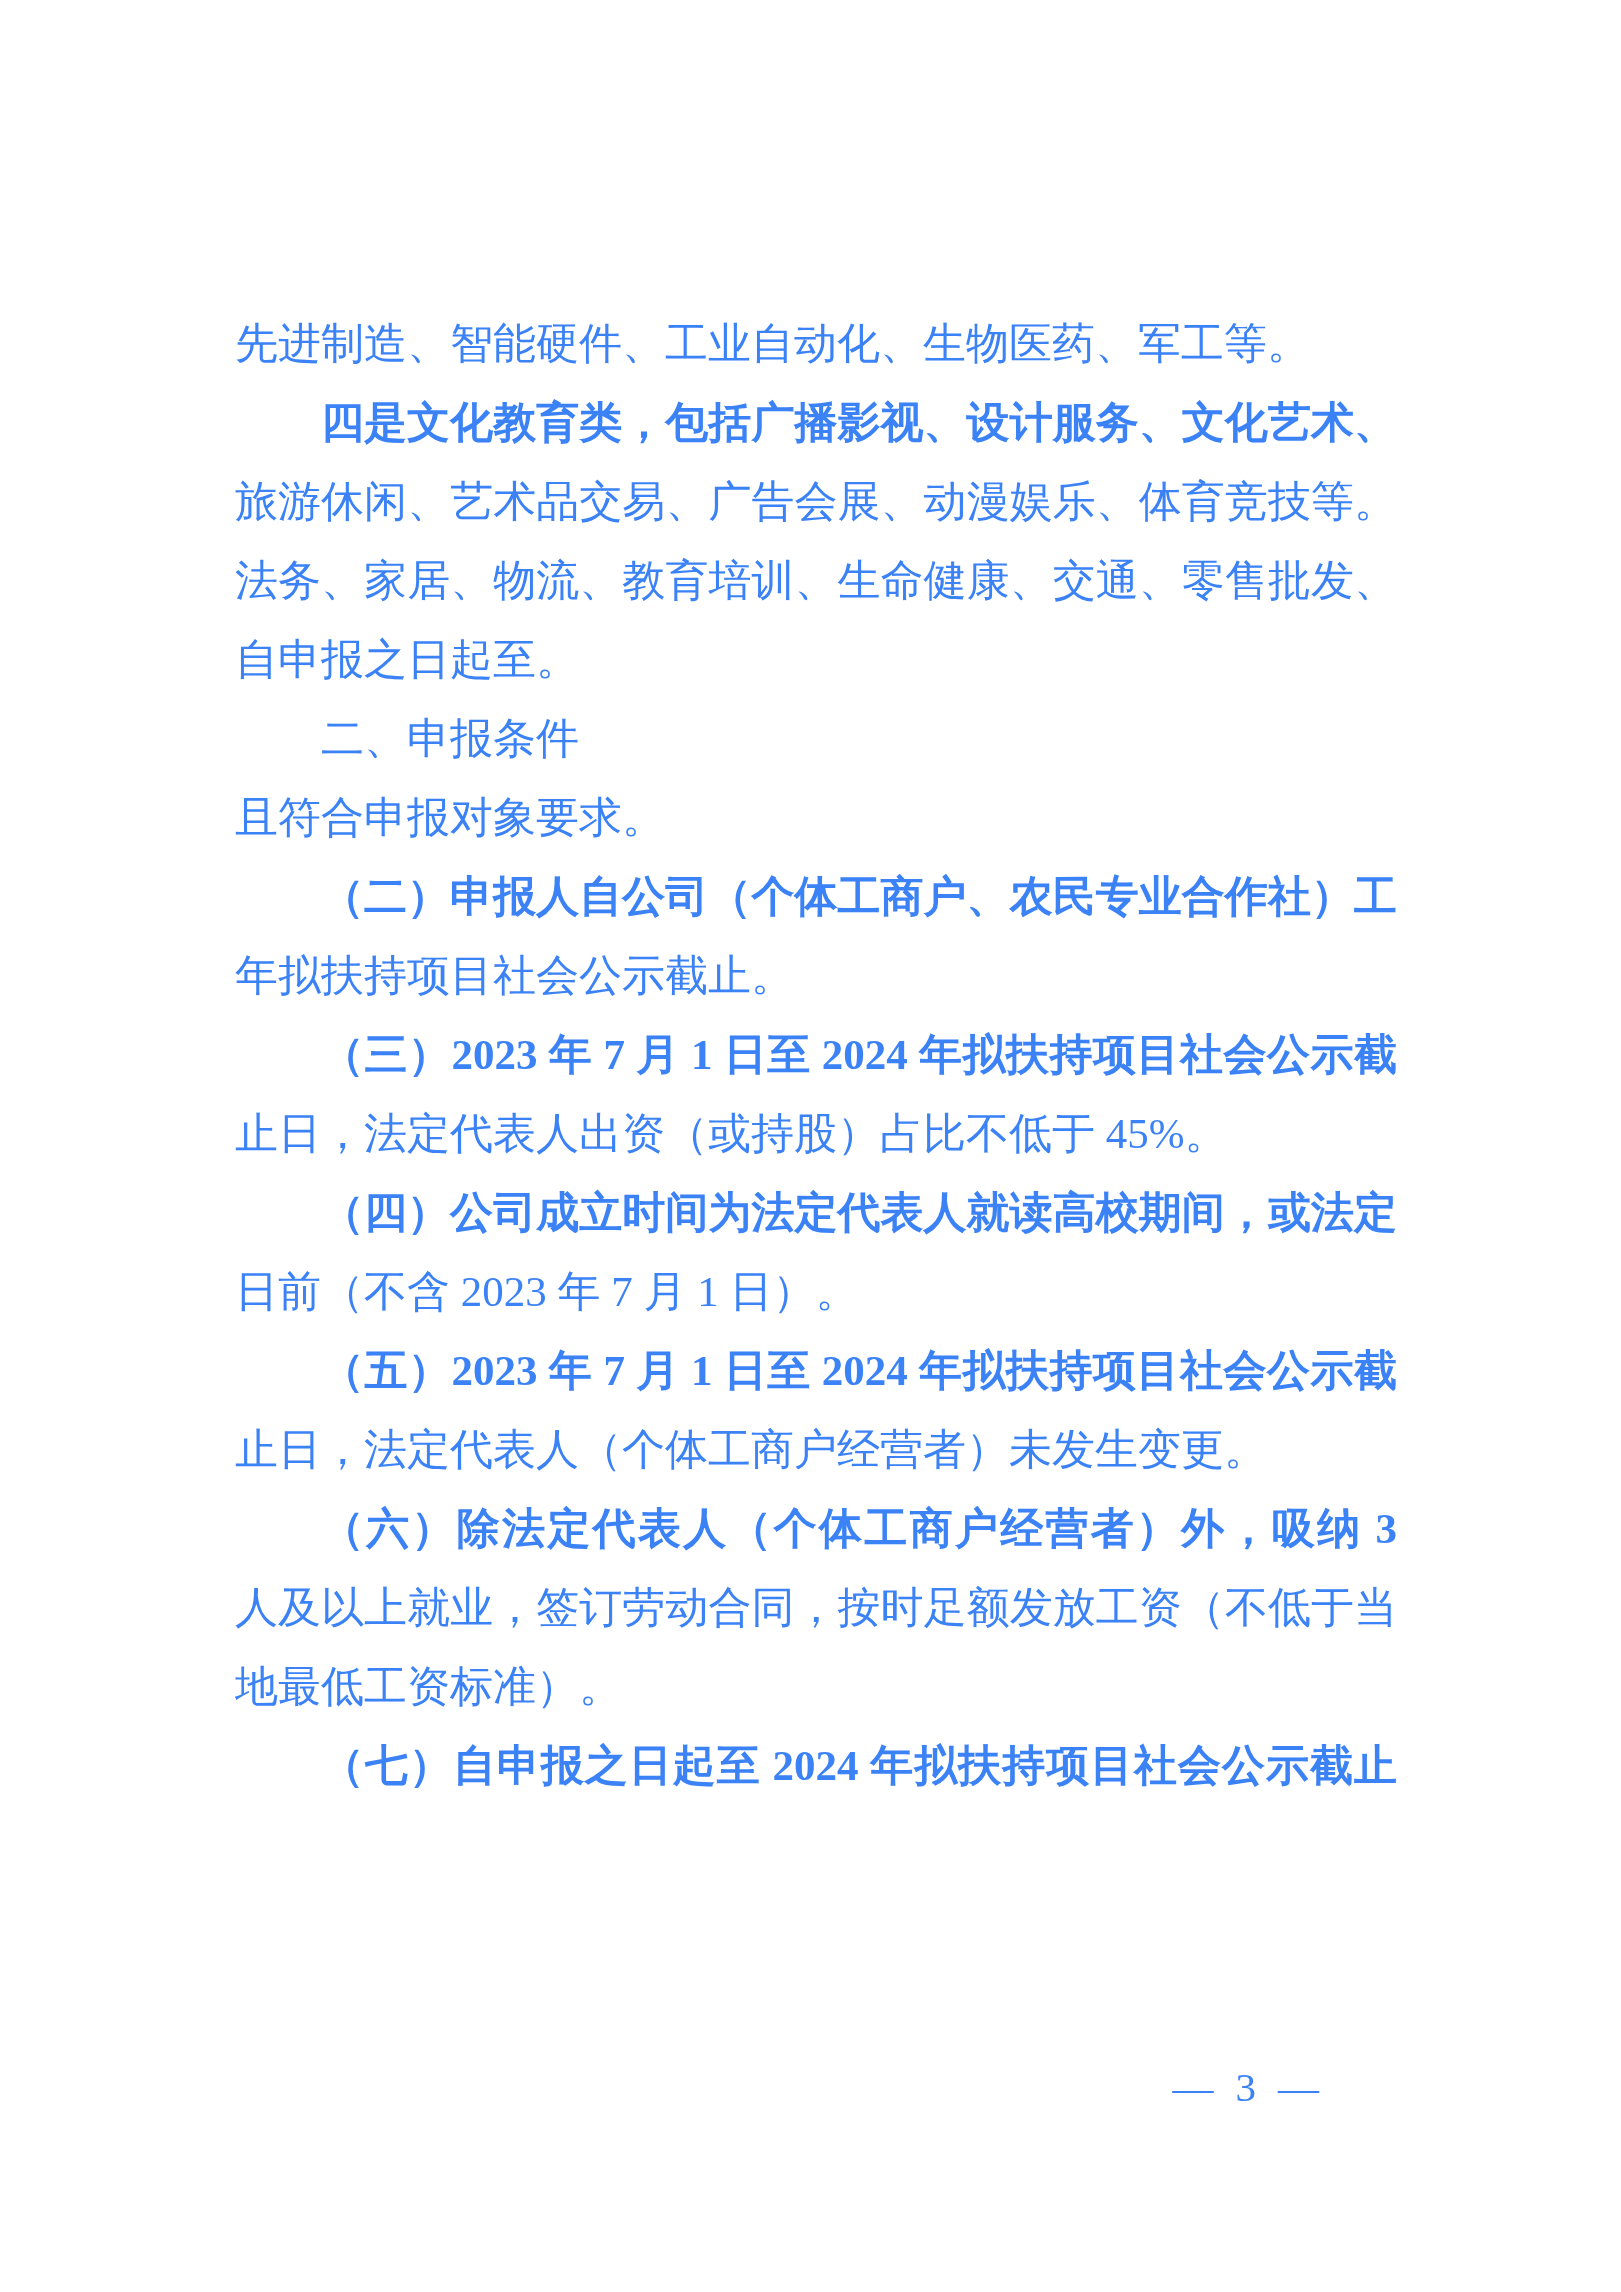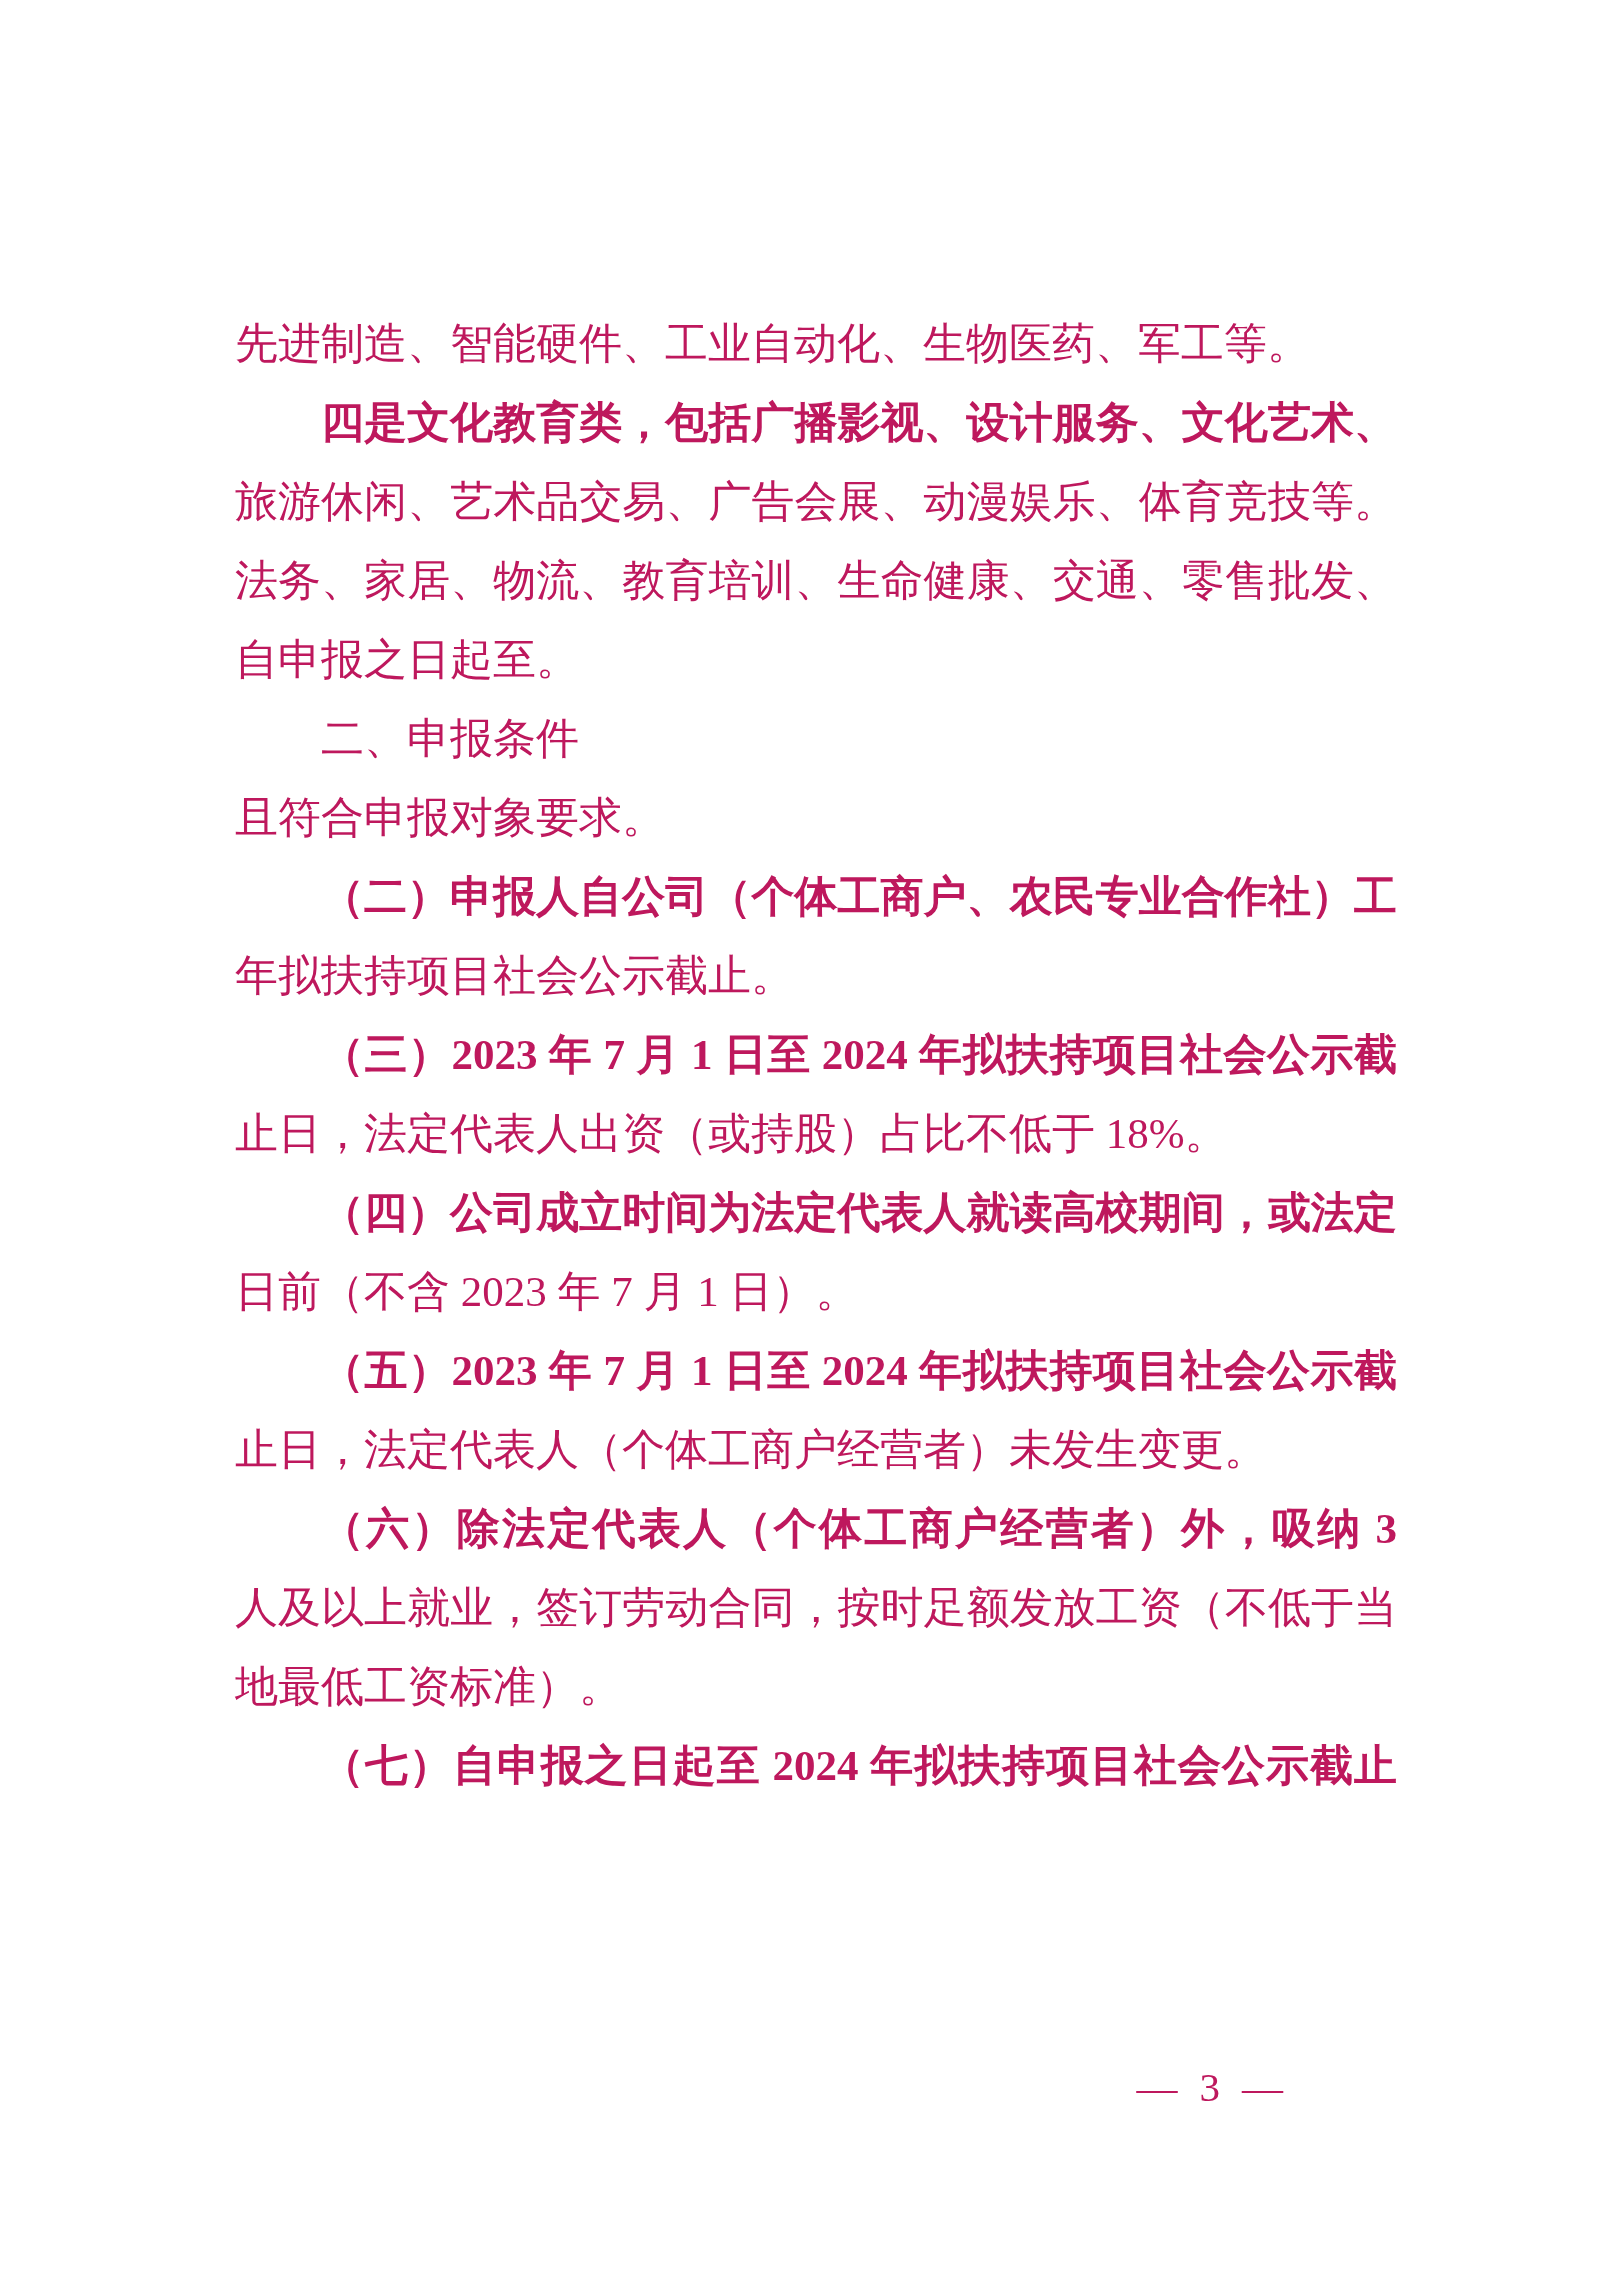--- a/index.html
+++ b/index.html
@@ -5,23 +5,24 @@
   html, body {
     margin: 0;
     padding: 0;
     background: #ffffff;
   }
   .page {
     position: relative;
     width: 1554px;
     height: 2293px;
     background: #ffffff;
-    color: #be185d;
+    color: #3b82f6;
     font-family: "Liberation Serif", "DejaVu Serif", serif;
     overflow: hidden;
+    padding-left: 36px;
   }
   .text-block {
     position: absolute;
     left: 235px;
     top: 304px;
     width: 1162px;
   }
   .ln {
     font-size: 43px;
     line-height: 79px;
@@ -63,21 +64,21 @@
     <div class="ln">先进制造、智能硬件、工业自动化、生物医药、军工等。</div>
     <div class="ln in jf">四是文化教育类，包括广播影视、设计服务、文化艺术、</div>
     <div class="ln jf">旅游休闲、艺术品交易、广告会展、动漫娱乐、体育竞技等。</div>
     <div class="ln jf">法务、家居、物流、教育培训、生命健康、交通、零售批发、</div>
     <div class="ln">自申报之日起至。</div>
     <div class="ln in hd">二、申报条件</div>
     <div class="ln">且符合申报对象要求。</div>
     <div class="ln in jf">（二）申报人自公司（个体工商户、农民专业合作社）工</div>
     <div class="ln">年拟扶持项目社会公示截止。</div>
     <div class="ln in jf">（三）2023 年 7 月 1 日至 2024 年拟扶持项目社会公示截</div>
-    <div class="ln">止日，法定代表人出资（或持股）占比不低于 18%。</div>
+    <div class="ln">止日，法定代表人出资（或持股）占比不低于 45%。</div>
     <div class="ln in jf">（四）公司成立时间为法定代表人就读高校期间，或法定</div>
     <div class="ln">日前（不含 2023 年 7 月 1 日）。</div>
     <div class="ln in jf">（五）2023 年 7 月 1 日至 2024 年拟扶持项目社会公示截</div>
     <div class="ln">止日，法定代表人（个体工商户经营者）未发生变更。</div>
     <div class="ln in jf">（六）除法定代表人（个体工商户经营者）外，吸纳 3</div>
     <div class="ln jf">人及以上就业，签订劳动合同，按时足额发放工资（不低于当</div>
     <div class="ln">地最低工资标准）。</div>
     <div class="ln in jf">（七）自申报之日起至 2024 年拟扶持项目社会公示截止</div>
   </div>
 

